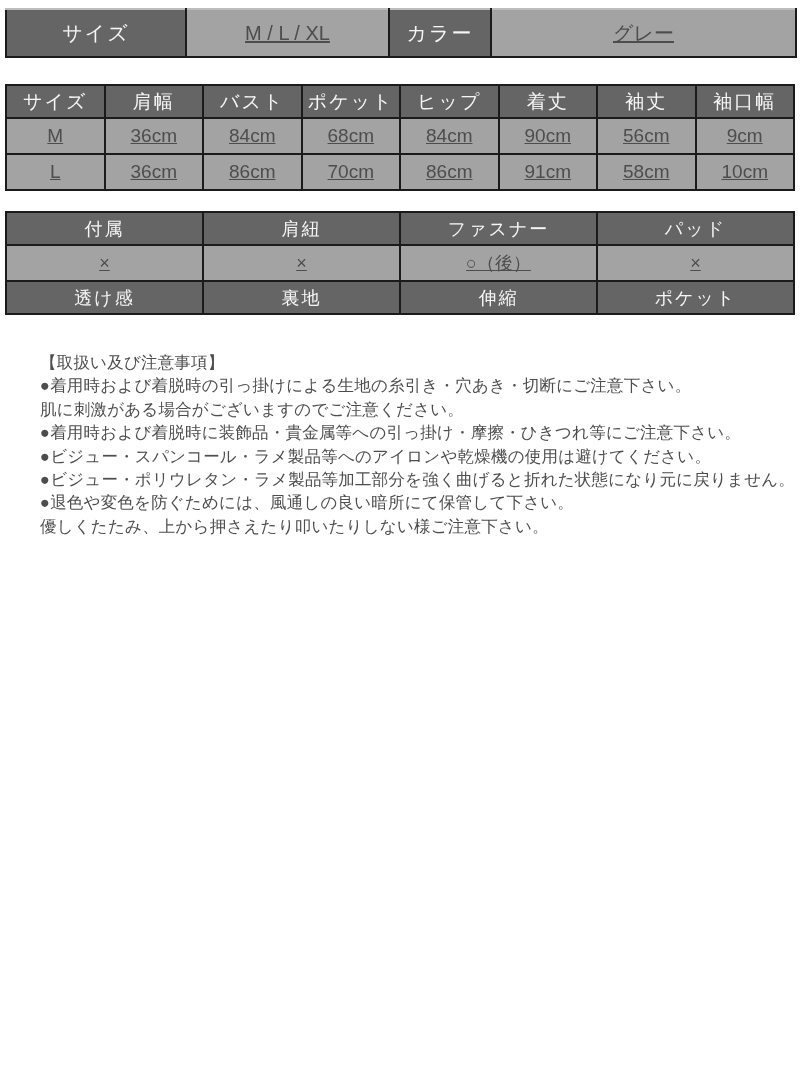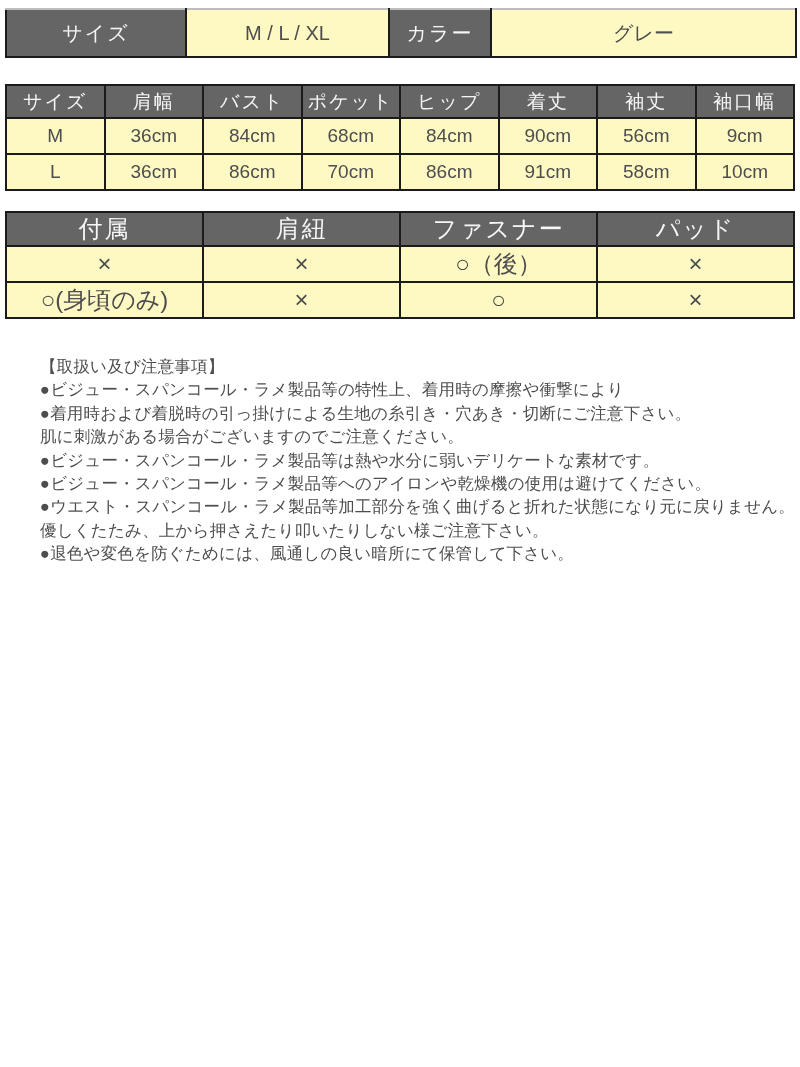--- a/index.html
+++ b/index.html
@@ -30,36 +30,37 @@
     font-weight: normal;
     overflow: hidden;
     white-space: nowrap;
   }
   th {
     background: #656565;
     color: #f6f6f6;
     letter-spacing: 2px;
   }
   td {
-    background: #fef9c3;
+    background: #a3a3a3;
     color: #4d4d4d;
+    text-decoration: underline;
   }
 
   
   .t1 { margin-bottom: 26px; font-size: 20px; }
   .t1 th, .t1 td { height: 46px; }
   .t1 .top-edge { border-top: 2px solid #bdbdbd; }
 
   
   .t2 { margin-bottom: 20px; font-size: 19px; }
   .t2 th { height: 31px; font-size: 19px; }
   .t2 td { height: 34px; }
 
   
-  .t3 { font-size: 24px; }
+  .t3 { font-size: 18px; }
   .t3 th { height: 31px; }
   .t3 td { height: 34px; }
 
   
   .care {
     margin: 36px 0 1px 35px;
     font-size: 16.5px;
     line-height: 23.4px;
     color: #4d4d4d;
     letter-spacing: 0.2px;
@@ -131,33 +132,32 @@
       <th>ファスナー</th>
       <th>パッド</th>
     </tr>
     <tr>
       <td>×</td>
       <td>×</td>
       <td>○（後）</td>
       <td>×</td>
     </tr>
     <tr>
-      <td>○(身頃のみ)</td>
-      <td>×</td>
-      <td>○</td>
-      <td>×</td>
+      <th>透け感</th>
+      <th>裏地</th>
+      <th>伸縮</th>
+      <th>ポケット</th>
     </tr>
   </tbody>
     </table>
 
   <div class="care">
     <div class="line">【取扱い及び注意事項】</div>
-    <div class="line">●ビジュー・スパンコール・ラメ製品等の特性上、着用時の摩擦や衝撃により</div>
     <div class="line">●着用時および着脱時の引っ掛けによる生地の糸引き・穴あき・切断にご注意下さい。</div>
     <div class="line">肌に刺激がある場合がございますのでご注意ください。</div>
-    <div class="line">●ビジュー・スパンコール・ラメ製品等は熱や水分に弱いデリケートな素材です。</div>
+    <div class="line">●着用時および着脱時に装飾品・貴金属等への引っ掛け・摩擦・ひきつれ等にご注意下さい。</div>
     <div class="line">●ビジュー・スパンコール・ラメ製品等へのアイロンや乾燥機の使用は避けてください。</div>
-    <div class="line">●ウエスト・スパンコール・ラメ製品等加工部分を強く曲げると折れた状態になり元に戻りません。</div>
+    <div class="line">●ビジュー・ポリウレタン・ラメ製品等加工部分を強く曲げると折れた状態になり元に戻りません。</div>
+    <div class="line">●退色や変色を防ぐためには、風通しの良い暗所にて保管して下さい。</div>
     <div class="line">優しくたたみ、上から押さえたり叩いたりしない様ご注意下さい。</div>
-    <div class="line">●退色や変色を防ぐためには、風通しの良い暗所にて保管して下さい。</div>
   </div>
 
 </div>
 
 </body></html>

